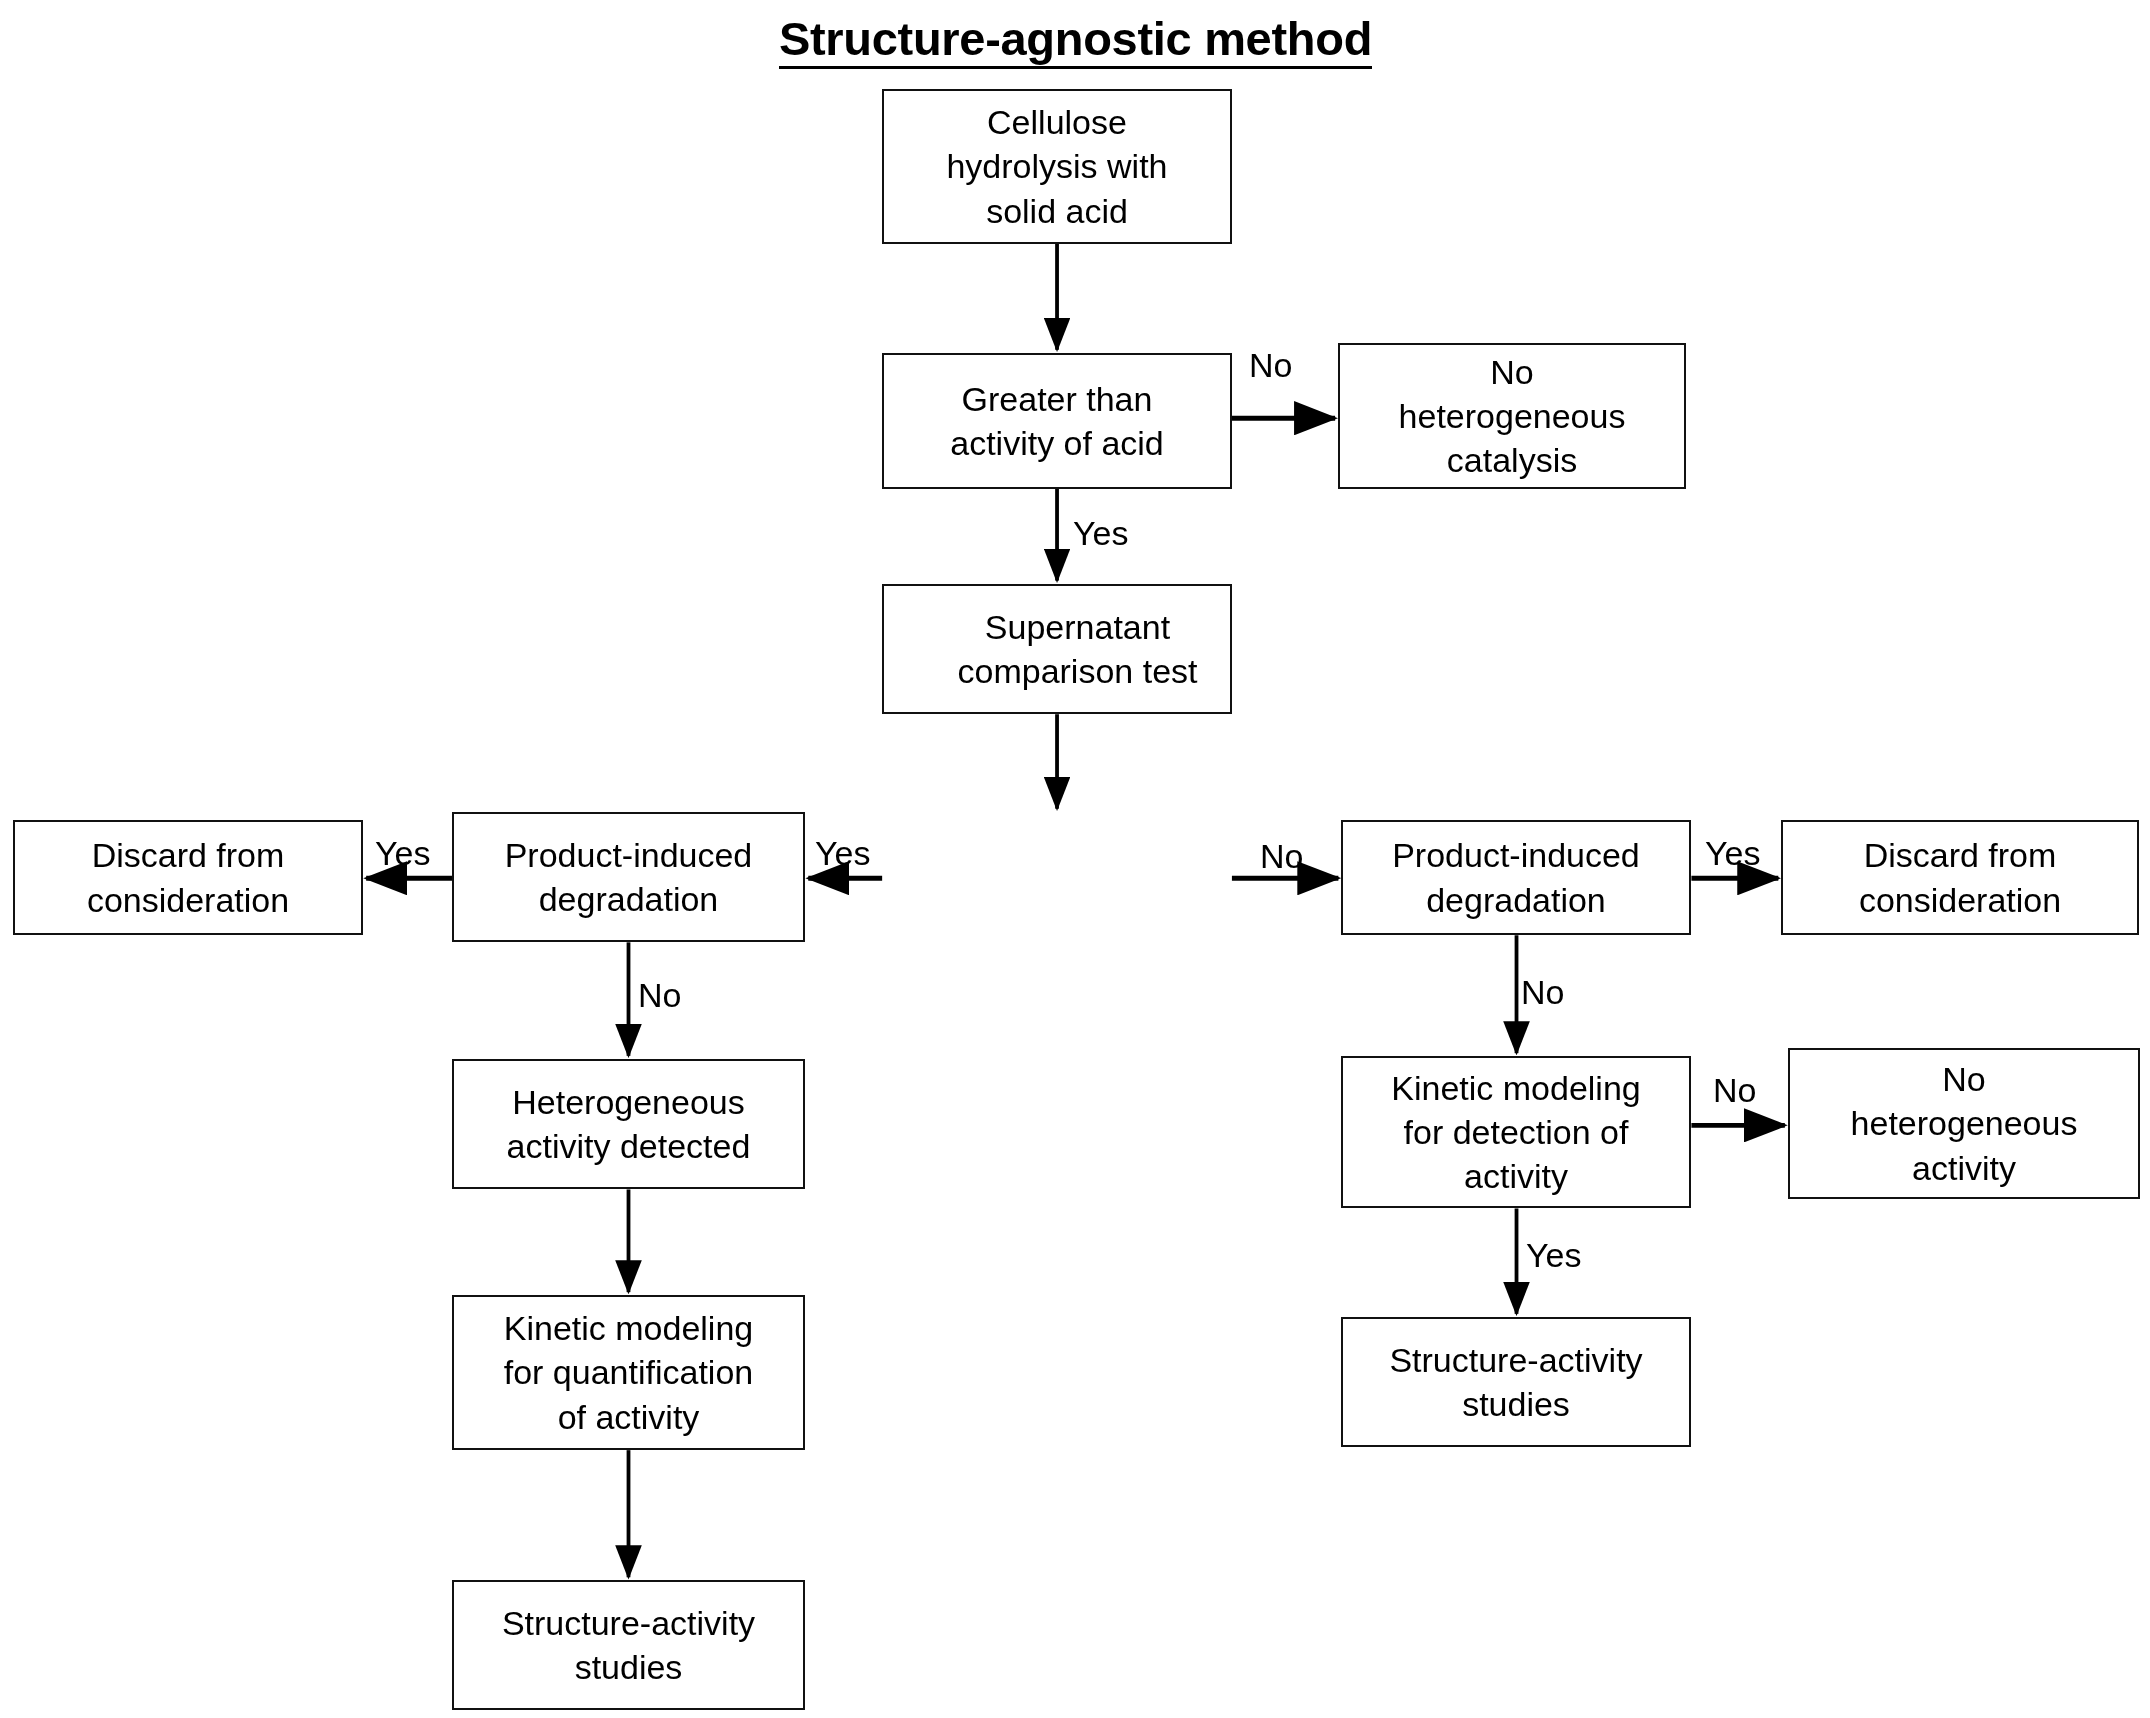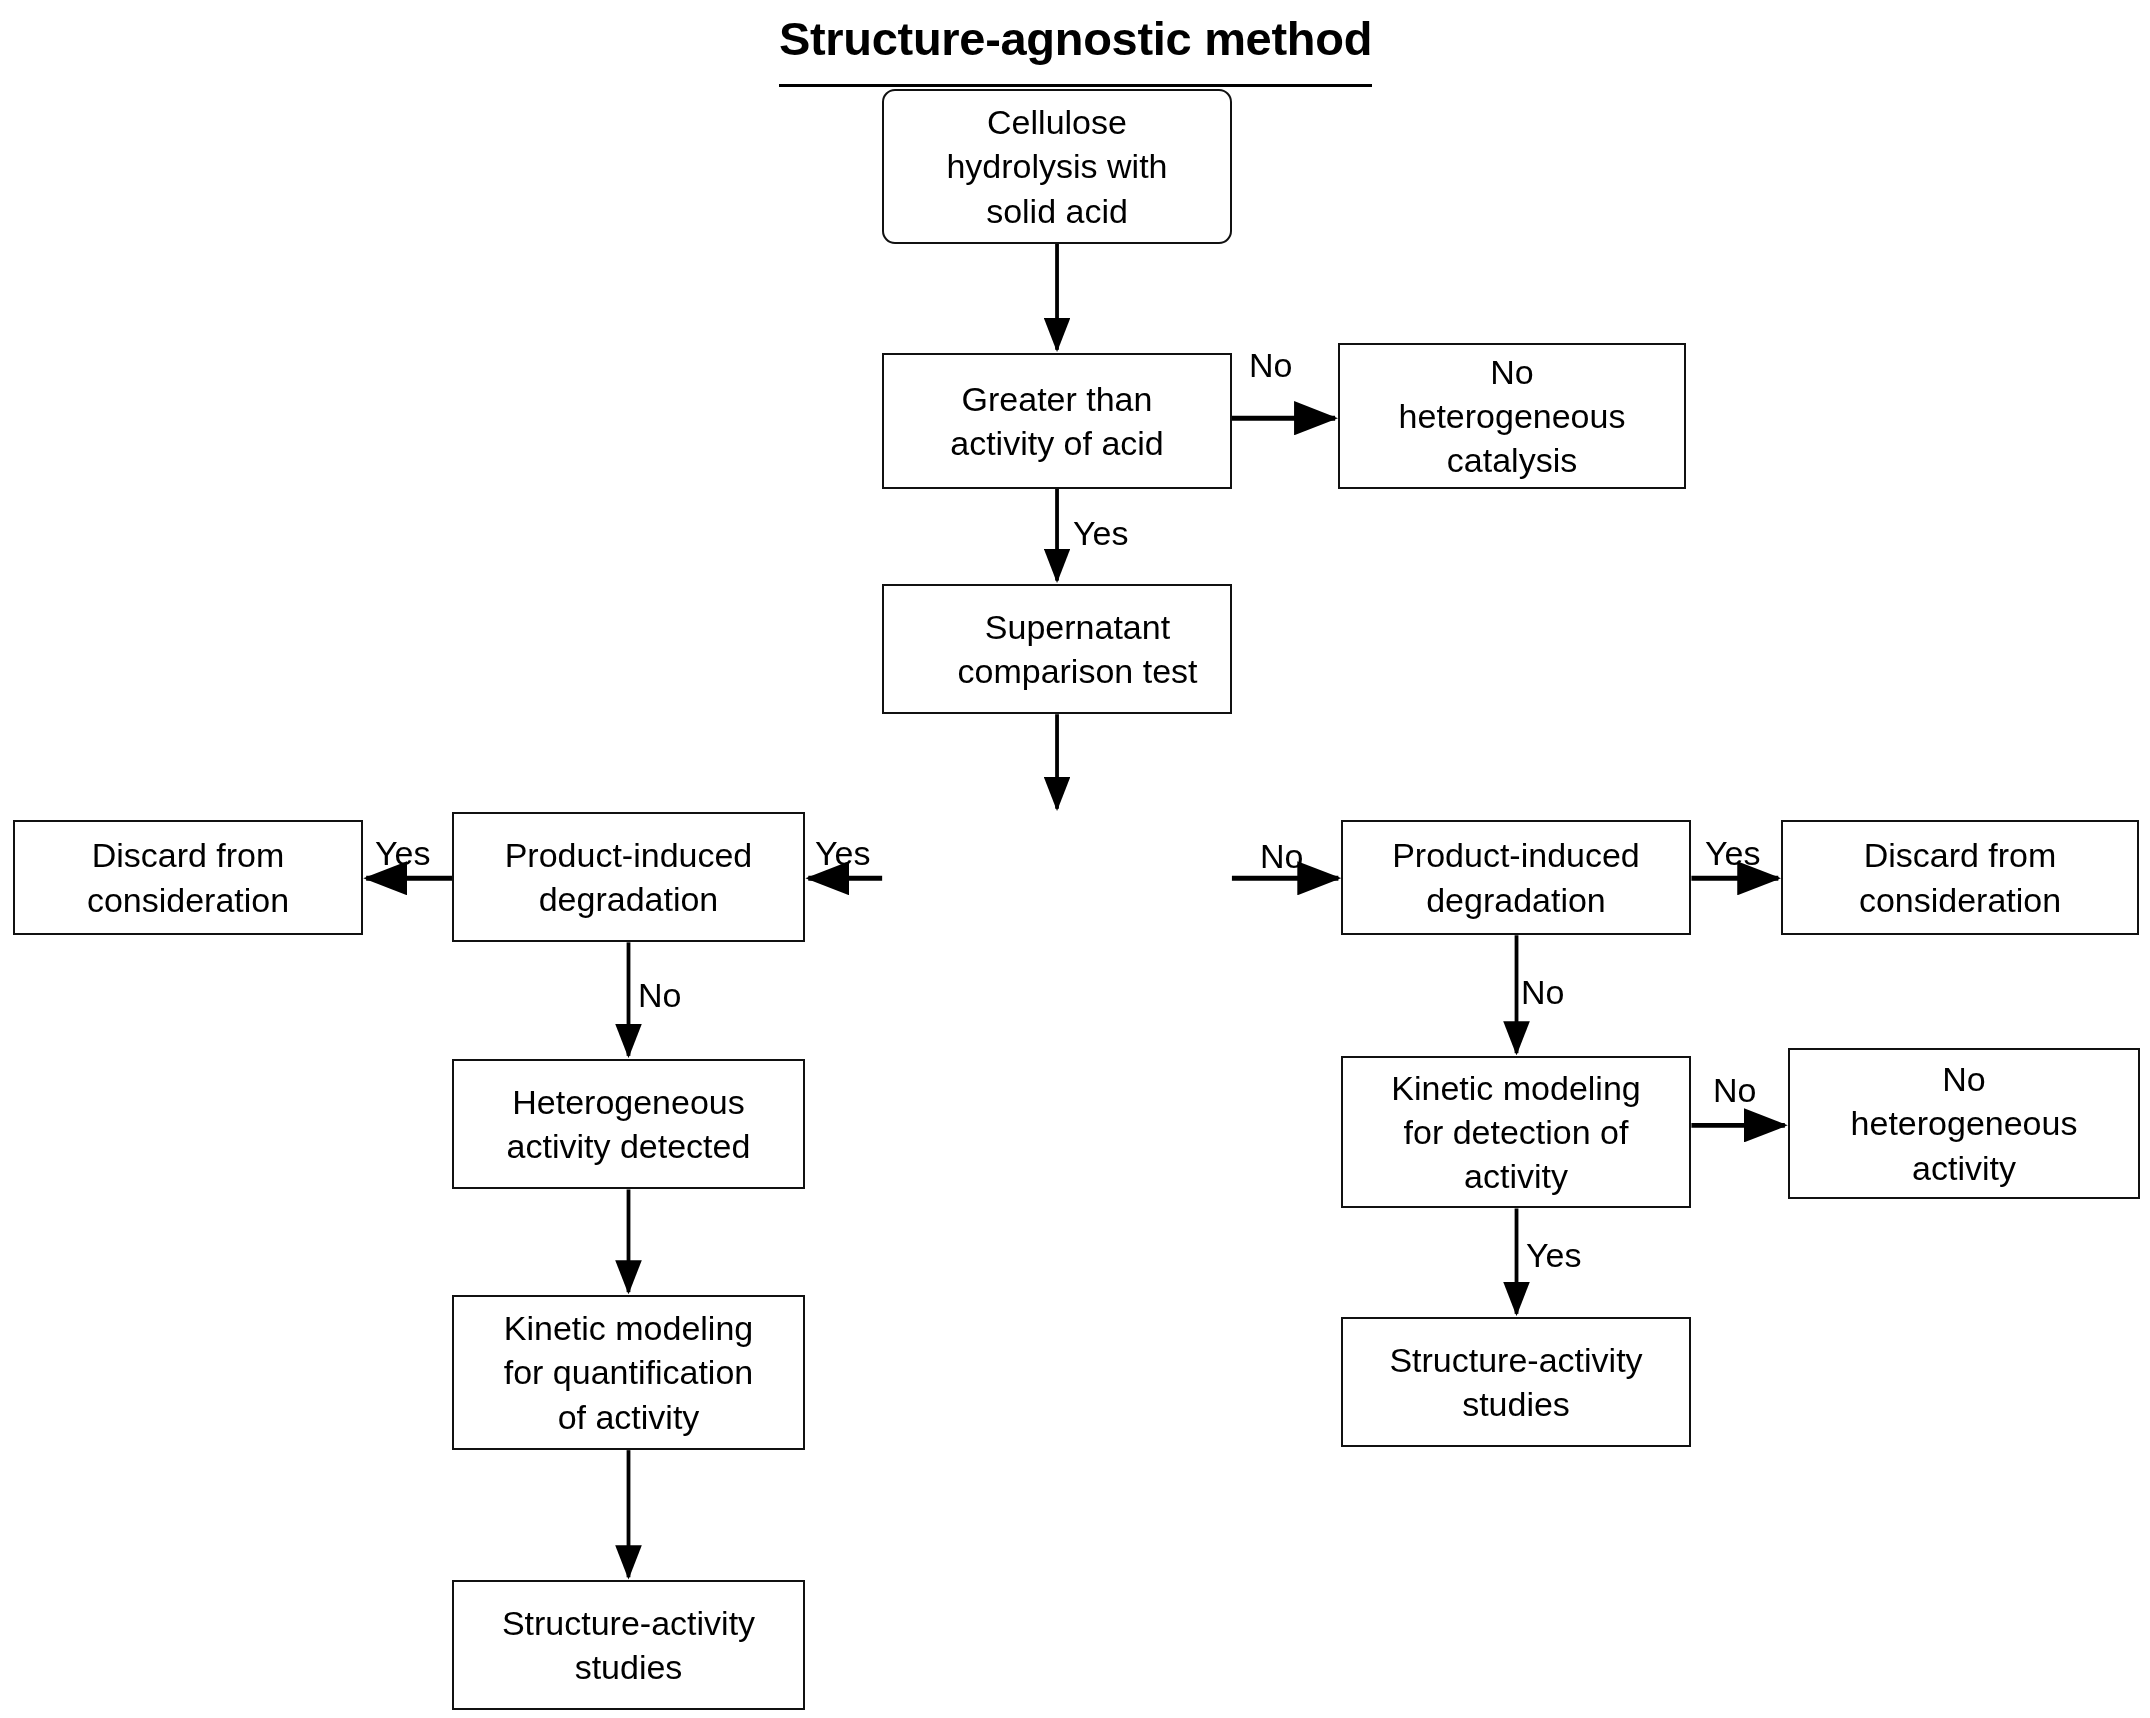--- a/index.html
+++ b/index.html
@@ -25,21 +25,21 @@
     top: 11px;
     width: 2151px;
     text-align: center;
     font-size: 47px;
     font-weight: bold;
     color: #000000;
     letter-spacing: -0.3px;
   }
   .diagram-title span {
     border-bottom: 3.8px solid #000;
-    padding-bottom: 19px;
+    padding-bottom: 1px;
     margin-top: 44px;
   }
   .node {
     position: absolute;
     box-sizing: border-box;
     border: 2.2px solid #111111;
     background: #ffffff;
     display: flex;
     align-items: center;
     justify-content: center;
@@ -109,21 +109,21 @@
 
     <line x1="3114" y1="1617" x2="3274" y2="1617" stroke="#000000" stroke-width="9" marker-end="url(#arrowhead)"></line>
 
     <line x1="2792" y1="1722" x2="2792" y2="1939" stroke="#000000" stroke-width="7" marker-end="url(#arrowhead)"></line>
 
     <line x1="3114" y1="2072" x2="3286" y2="2072" stroke="#000000" stroke-width="9" marker-end="url(#arrowhead)"></line>
 
     <line x1="2792" y1="2225" x2="2792" y2="2419" stroke="#000000" stroke-width="7" marker-end="url(#arrowhead)"></line>
   </svg>
 
-  <div class="node" style="left:882px; top:89px; width:350px; height:155px;border-radius:13px;">
+  <div class="node" style="left:882px; top:89px; width:350px; height:155px;">
     <span class="node-text">Cellulose
 hydrolysis with
 solid acid</span>
   </div>
 
   <div class="node" style="left:882px; top:353px; width:350px; height:136px;">
     <span class="node-text">Greater than
 activity of acid</span>
   </div>
 

